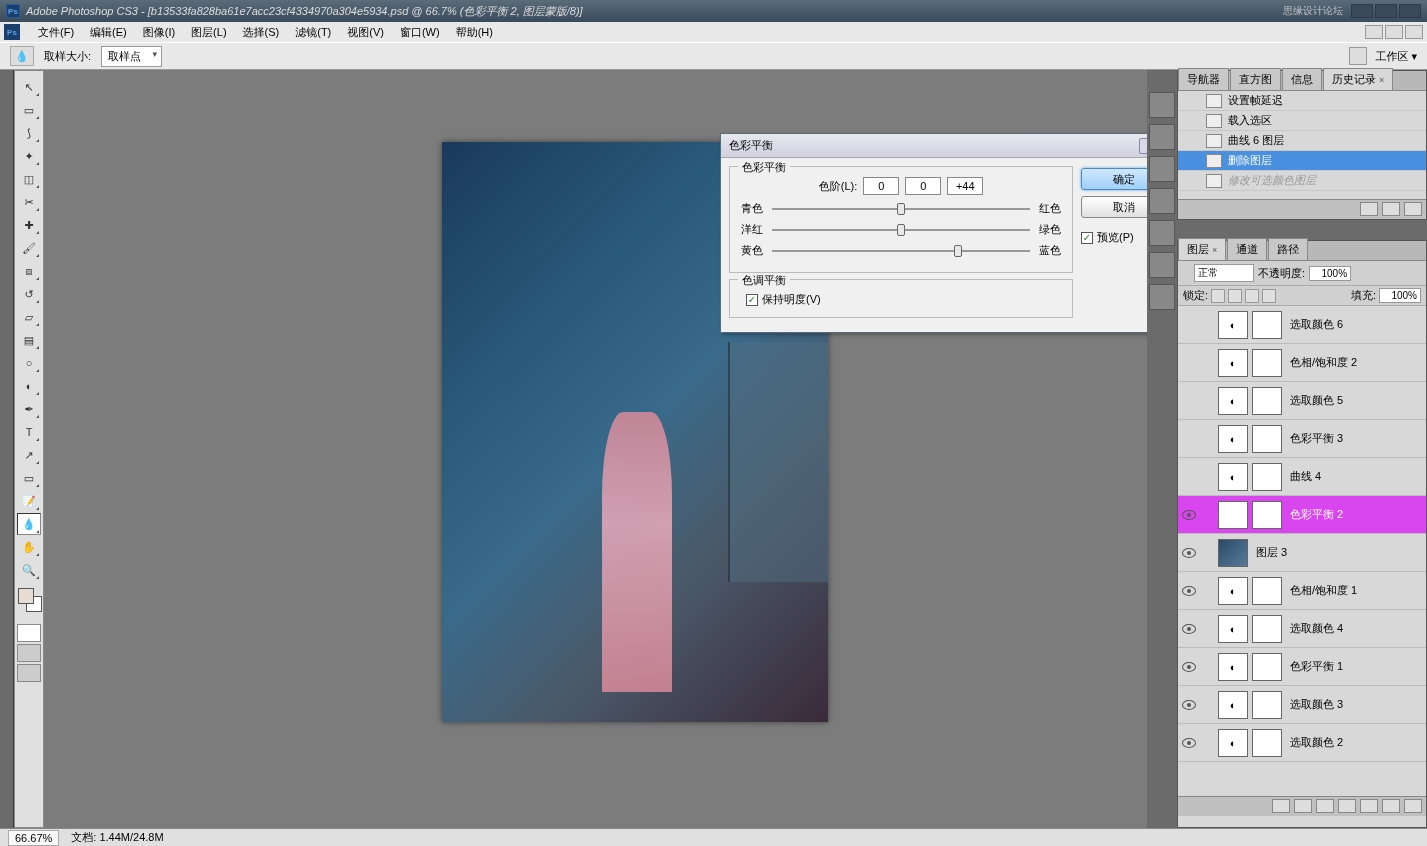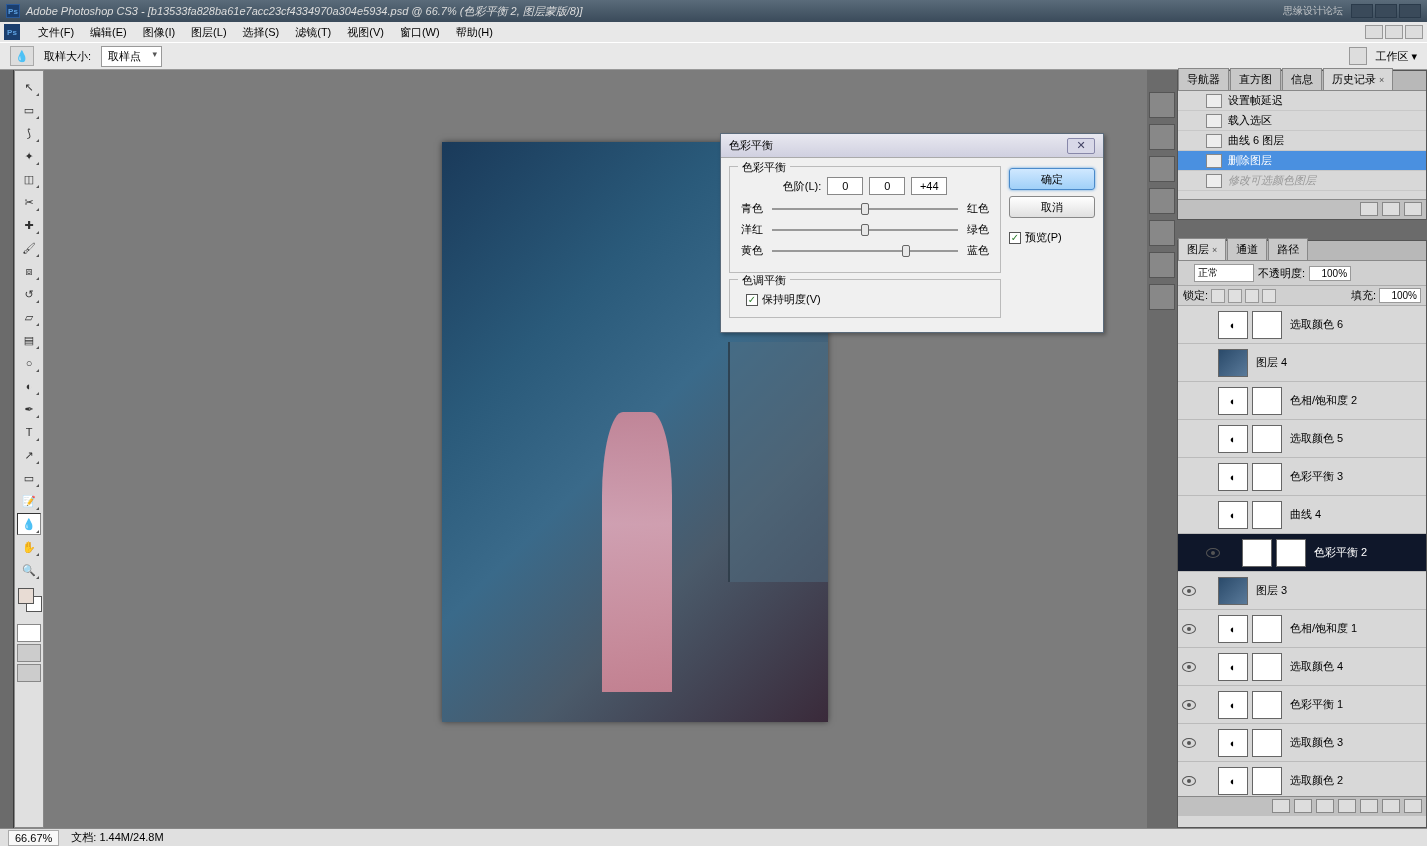--- a/index.html
+++ b/index.html
@@ -47,21 +47,21 @@
 
 .canvas-area { flex: 1; background: #7c7c7c; position: relative; overflow: hidden; }
 .doc-image { position: absolute; left: 398px; top: 72px; width: 386px; height: 580px;
   background: linear-gradient(135deg, #1a3a5a 0%, #2a5a7a 30%, #3a6a8a 50%, #4a5a6a 70%, #3a2a3a 100%);
   box-shadow: 0 0 6px rgba(0,0,0,.5);
 }
 .figure { position:absolute; left:160px; top:270px; width:70px; height:280px; background: linear-gradient(#d88a9a, #e8aaba 40%, #d88a9a); border-radius: 30% 30% 0 0; opacity:.85;}
 .window-r { position:absolute; right:0; top:200px; width:100px; height:240px; background:rgba(80,110,130,.5); border-left:2px solid rgba(30,40,50,.6);}
 
 
-.dialog { position: absolute; left: 676px; top: 63px; width: 384px; background: #f0f0f0; border: 1px solid #5a6a7a; box-shadow: 2px 2px 4px rgba(0,0,0,.3); z-index:10;}
+.dialog { position: absolute; left: 676px; top: 63px; width: 456px; background: #f0f0f0; border: 1px solid #5a6a7a; box-shadow: 2px 2px 4px rgba(0,0,0,.3); z-index:10;}
 .dialog-title { height: 24px; background: linear-gradient(#e8e8f0, #d0d0e0); display: flex; align-items: center; padding: 0 8px; border-bottom: 1px solid #aaa; }
 .dialog-close { margin-left: auto; width: 28px; height: 16px; border: 1px solid #88a; background: #d8d8e8; border-radius:2px; display:flex; align-items:center; justify-content:center; color:#446; }
 .dialog-body { padding: 8px; display: flex; gap: 8px; }
 .dialog-left { flex: 1; }
 .fieldset { border: 1px solid #bbb; padding: 10px 8px 8px; margin-bottom: 6px; position: relative; }
 .fieldset .legend { position: absolute; top: -7px; left: 8px; background: #f0f0f0; padding: 0 4px; font-size: 11px; }
 .level-row { display: flex; align-items: center; justify-content: center; gap: 6px; margin-bottom: 6px; }
 .level-input { width: 36px; border: 1px solid #888; background: #fff; text-align: center; padding: 2px; }
 .slider-row { display: flex; align-items: center; gap: 6px; margin: 6px 0; }
 .slider-row .label-l, .slider-row .label-r { width: 28px; text-align: center; }
@@ -100,21 +100,21 @@
 
 
 .layer-opts { display:flex; align-items:center; gap:4px; padding:3px 16px; background:#d0d0d0; border-bottom:1px solid #aaa;}
 .lo-label { font-size:11px;}
 .lo-input { width:42px; border:1px solid #999; background:#fff; padding:1px 3px; font-size:10px; text-align:right;}
 .lo-drop { width:60px; border:1px solid #999; background:#fff; padding:1px 3px; font-size:10px;}
 .lock-row { display:flex; align-items:center; gap:3px; padding:2px 5px; background:#d0d0d0; border-bottom:1px solid #aaa; font-size:10px;}
 .lock-ico { width:14px; height:14px; border:1px solid #999; background:#e0e0e0;}
 .layer-list { overflow-y:auto; max-height: 490px;}
 .layer-row { display:flex; align-items:center; height:38px; border-bottom:1px solid #bbb; }
-.layer-row.sel { background:#0f172a; color:#fff;padding-left:24px;}
+.layer-row.sel { background:#d946ef; color:#fff;}
 .vis-col { width:22px; display:flex; justify-content:center;}
 .eye { width:14px; height:10px; border:1px solid #555; border-radius:50%; position:relative;}
 .eye::after { content:""; position:absolute; left:4px; top:2px; width:4px; height:4px; background:#555; border-radius:50%;}
 .link-col { width:16px;}
 .thumb { width:30px; height:28px; border:1px solid #666; background:#aaa; margin:0 2px; display:flex; align-items:center; justify-content:center;}
 .thumb.adj { background:#fff;}
 .thumb.mask { background:#fff;}
 .thumb.img { background: linear-gradient(135deg,#2a4a6a,#5a7a9a);}
 .layer-name { margin-left:6px; font-size:11px;}
 
@@ -350,26 +350,20 @@
             <div class="layer-row">
               <div class="vis-col"></div>
   <div class="link-col"></div>
               <div class="thumb adj">◐</div>
               <div class="thumb mask"></div>
   <span class="layer-name">选取颜色 6</span>
             </div>
             <div class="layer-row">
               <div class="vis-col"></div>
   <div class="link-col"></div>
-              <div class="thumb img"></div>
-  <span class="layer-name">图层 4</span>
-            </div>
-            <div class="layer-row">
-              <div class="vis-col"></div>
-  <div class="link-col"></div>
               <div class="thumb adj">◐</div>
               <div class="thumb mask"></div>
   <span class="layer-name">色相/饱和度 2</span>
             </div>
             <div class="layer-row">
               <div class="vis-col"></div>
   <div class="link-col"></div>
               <div class="thumb adj">◐</div>
               <div class="thumb mask"></div>
   <span class="layer-name">选取颜色 5</span>

